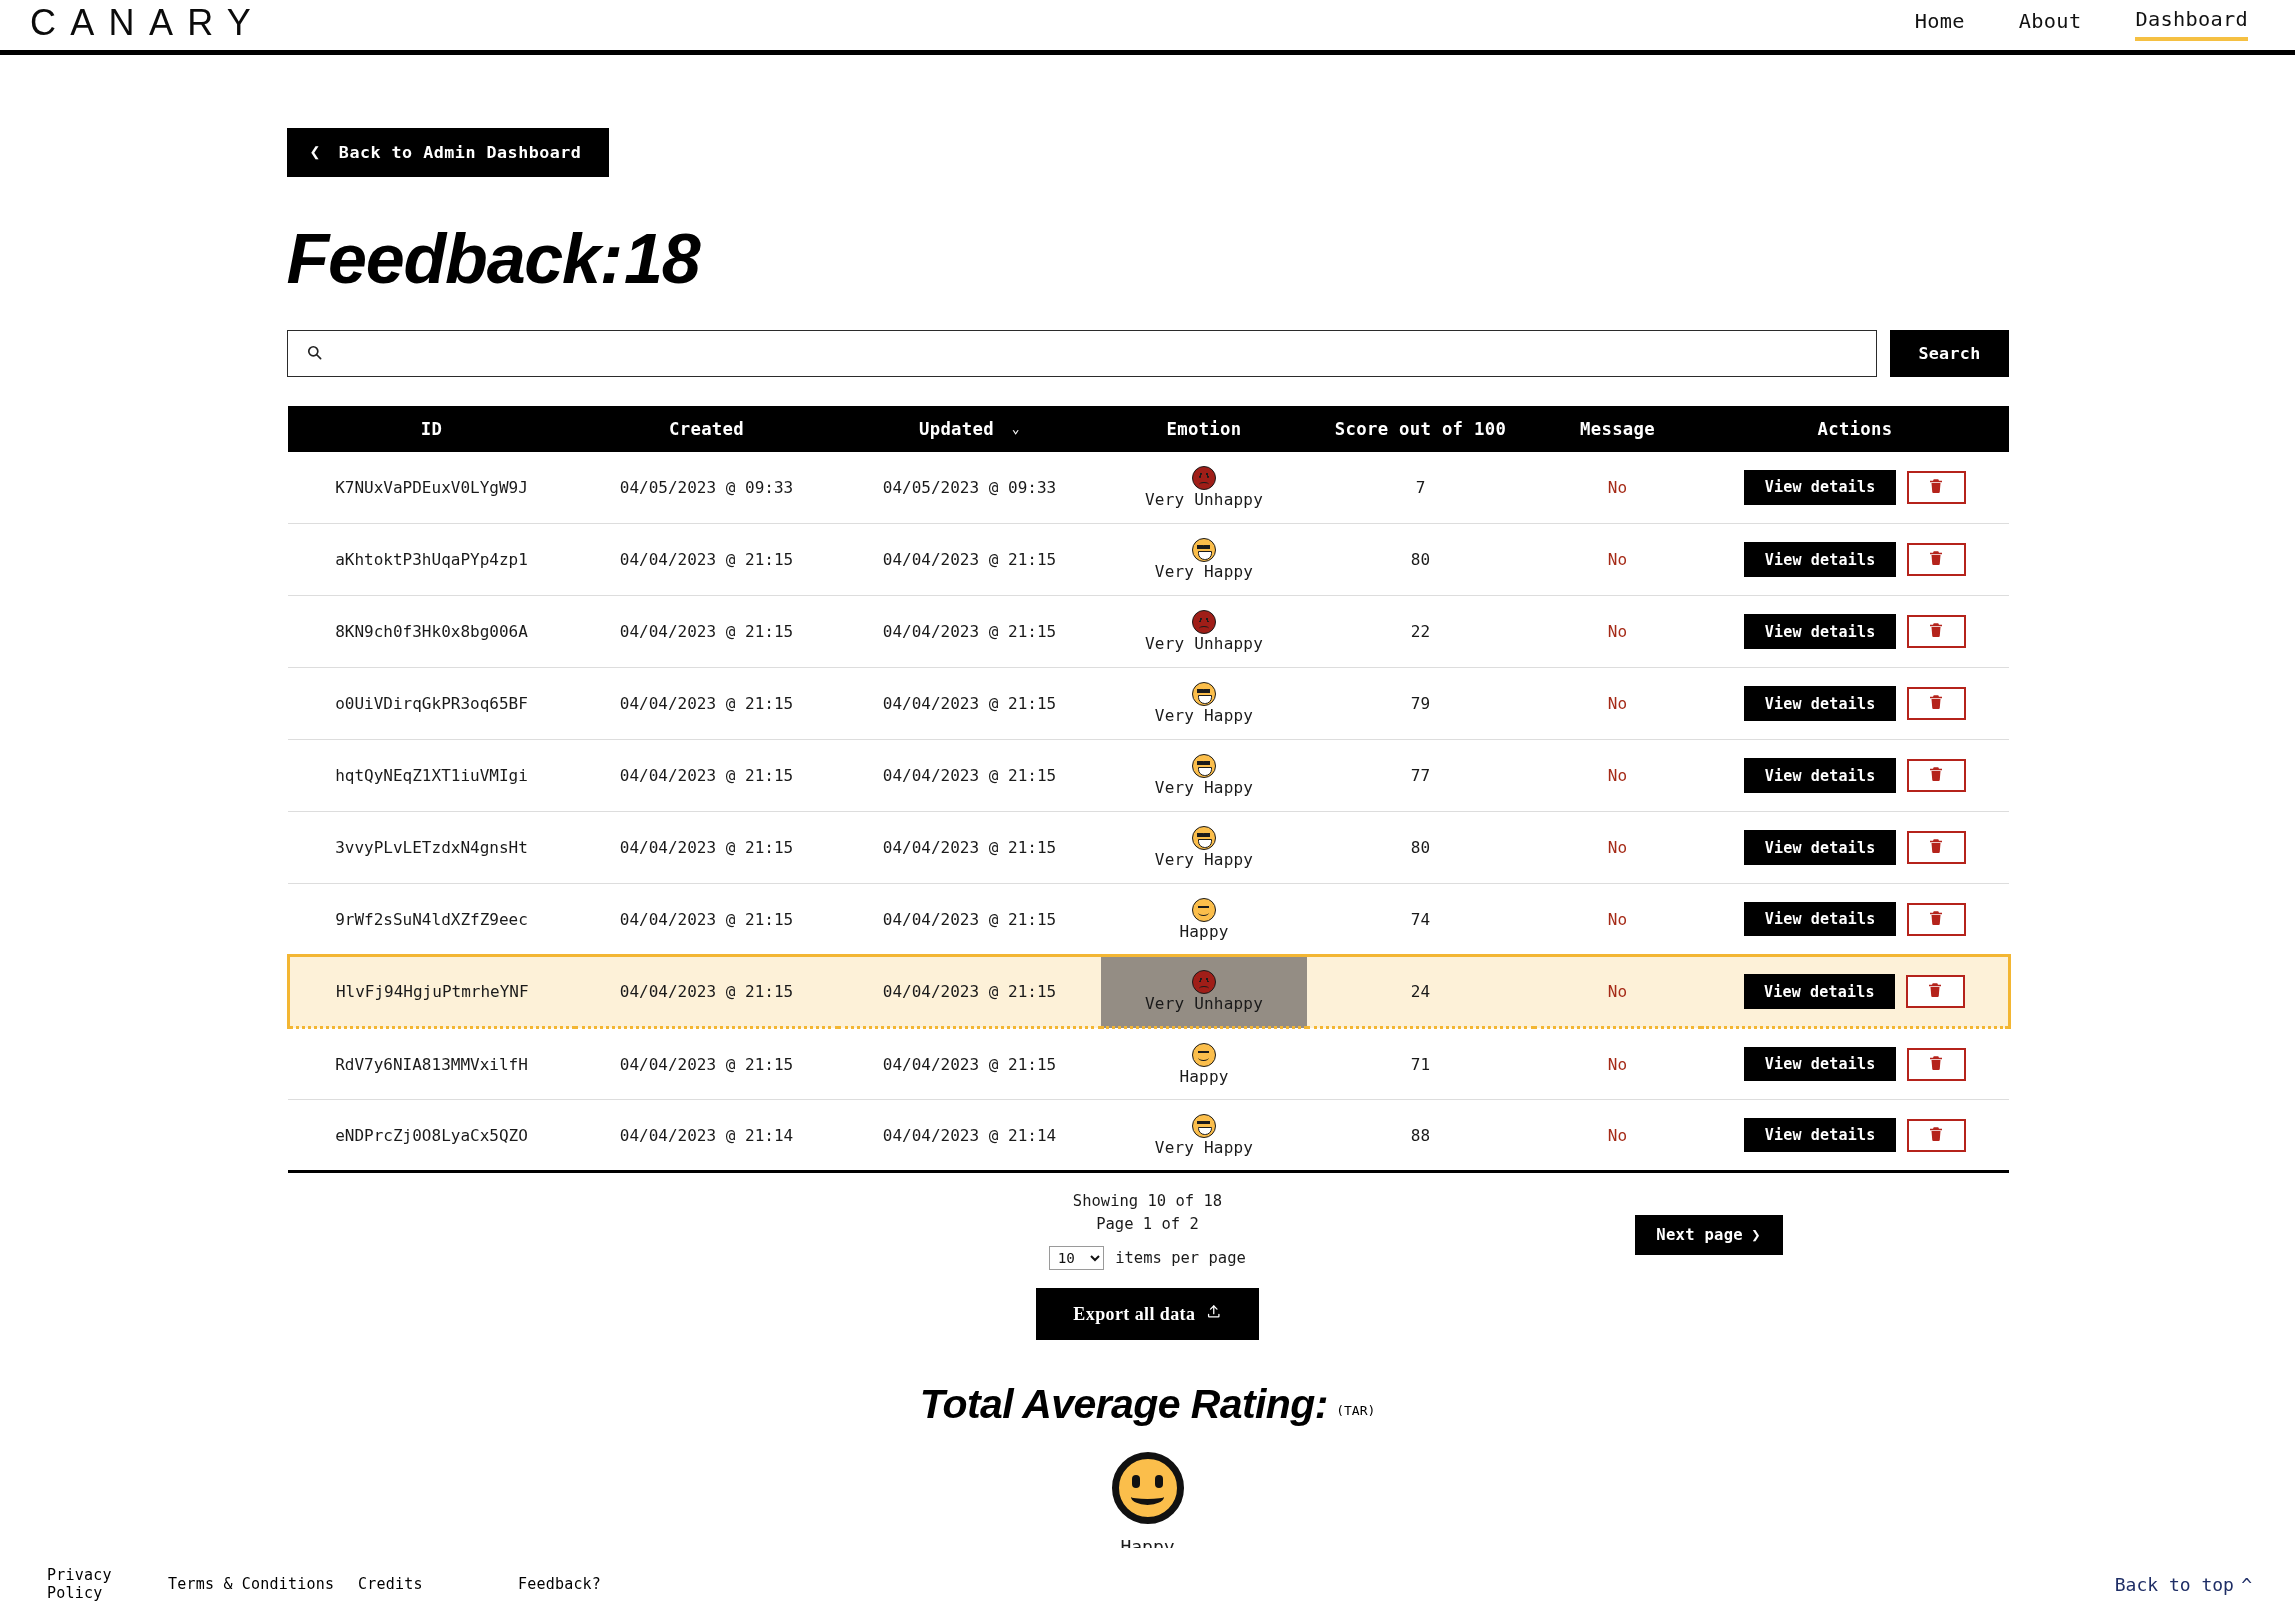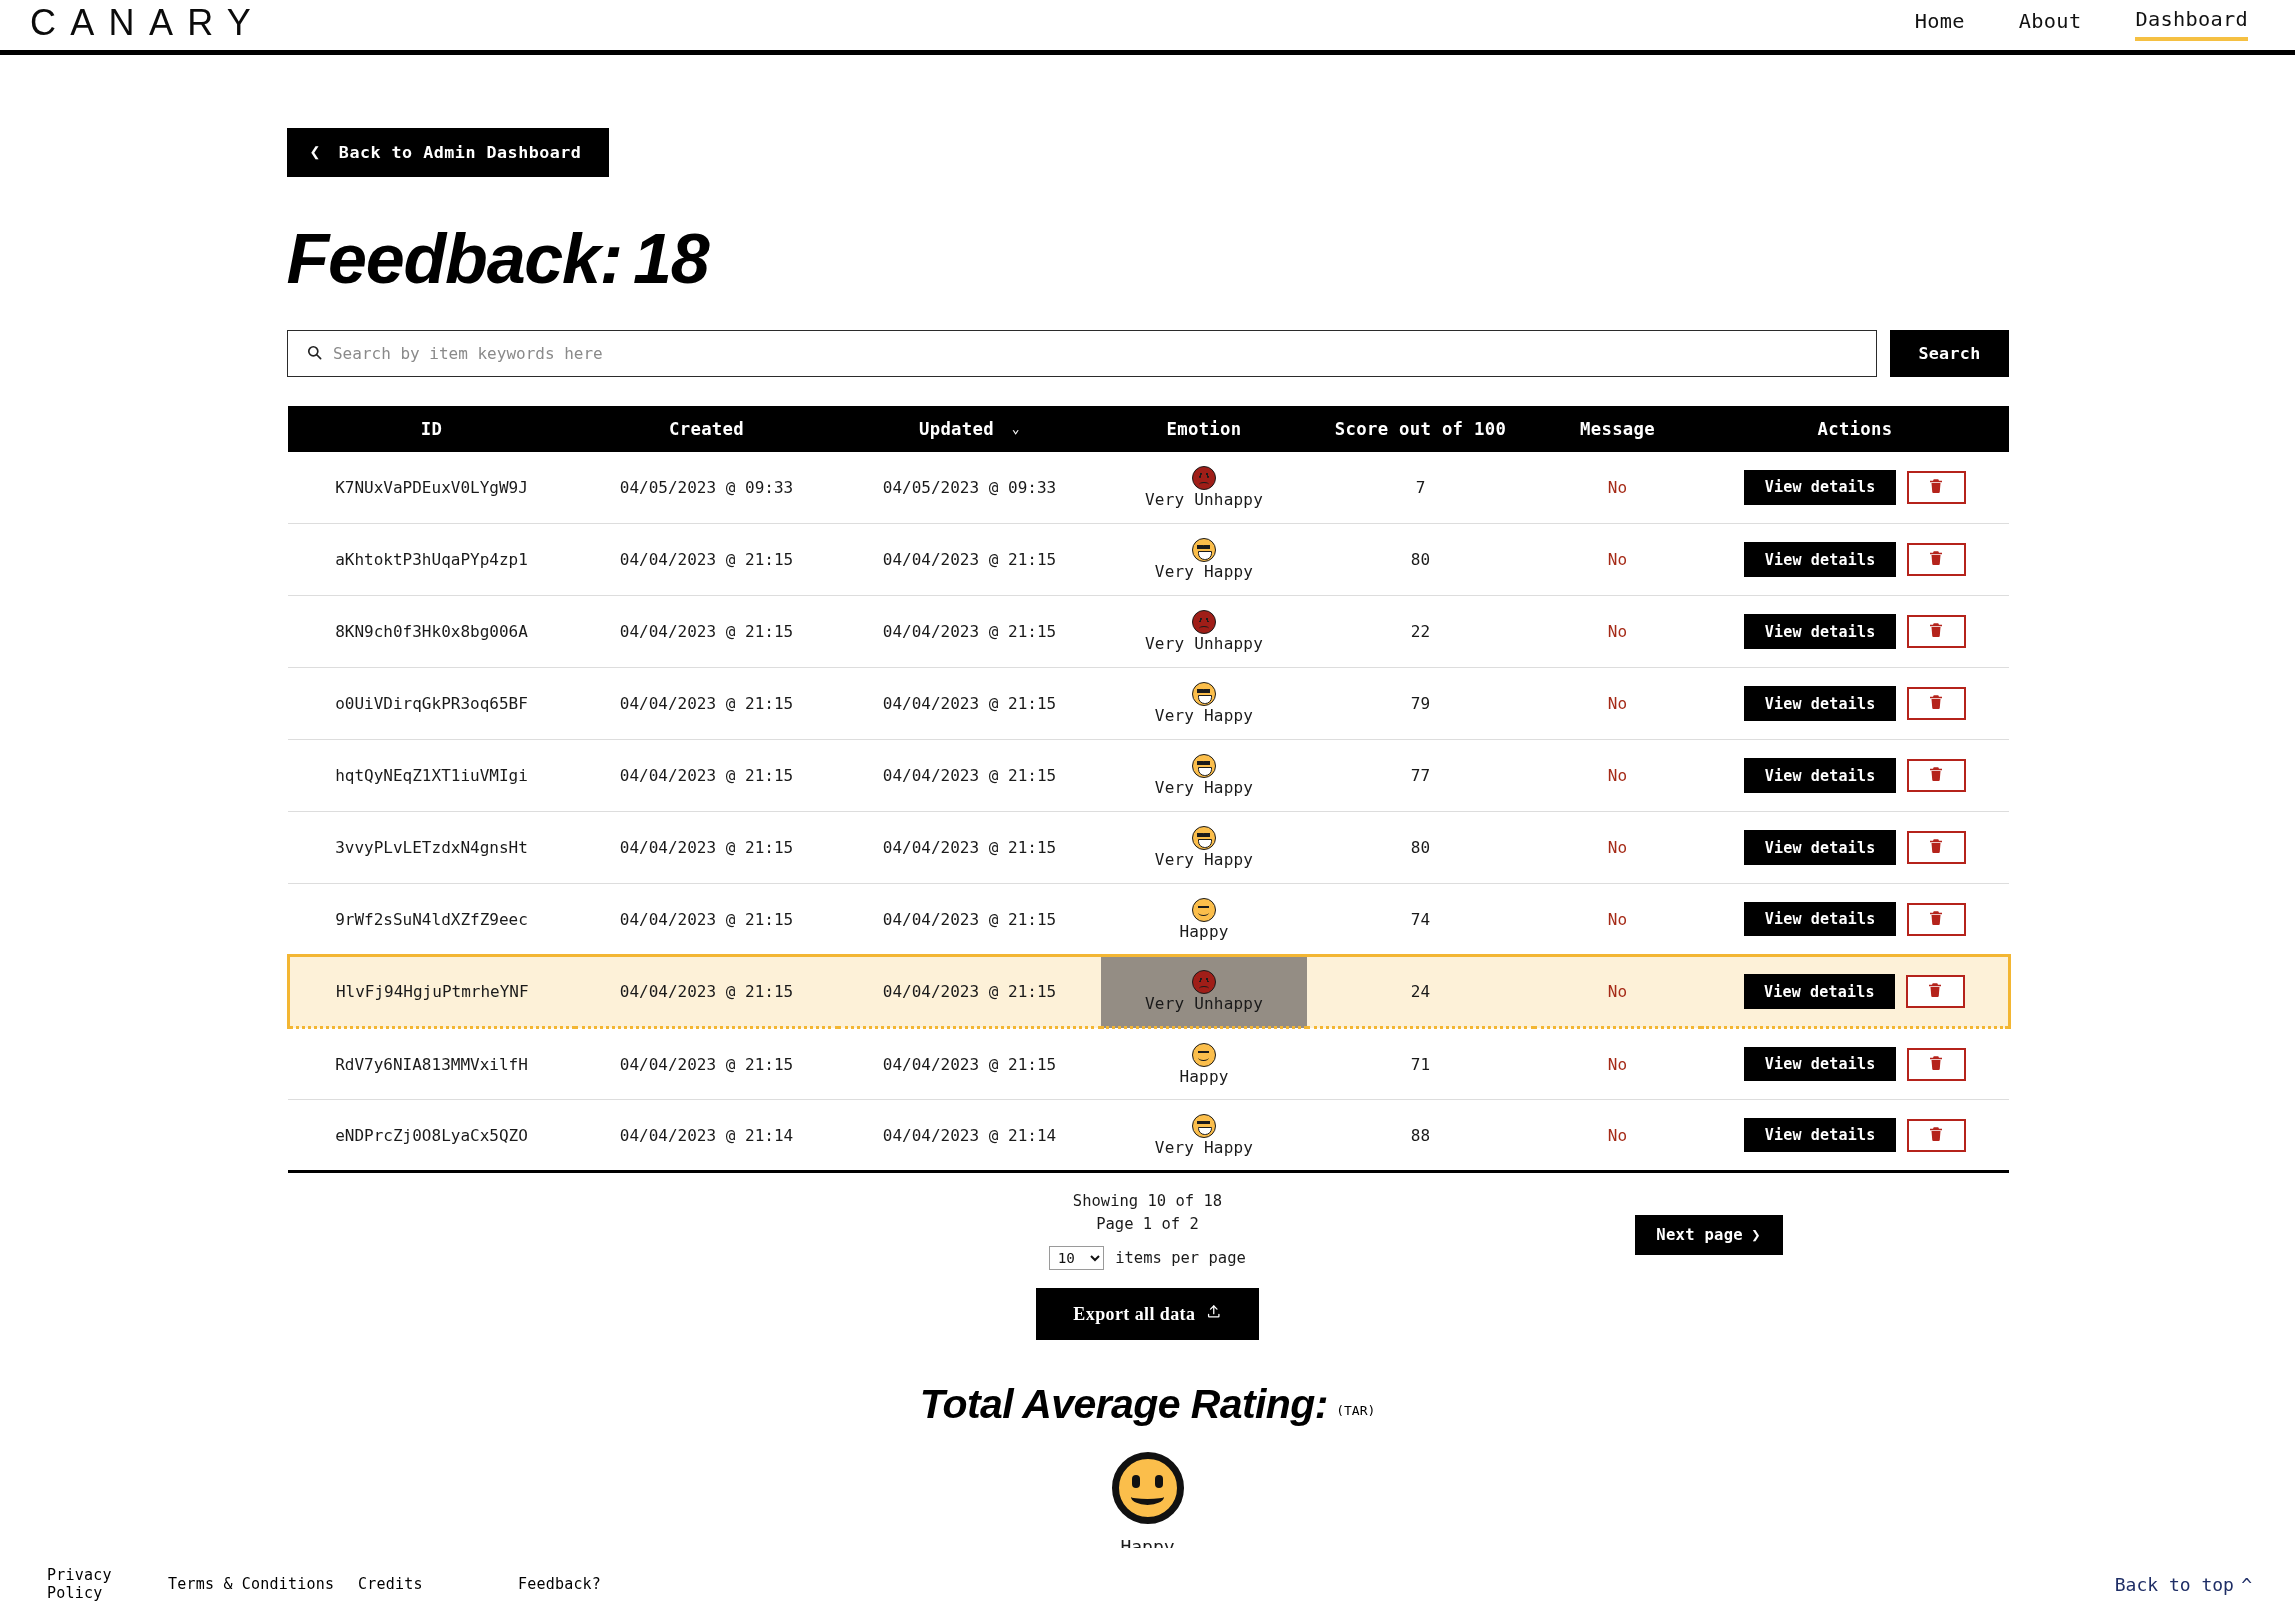--- a/index.html
+++ b/index.html
@@ -79,21 +79,21 @@
     font-family: "Liberation Sans", sans-serif;
     font-style: italic;
     font-weight: bold;
     font-size: 70px;
     letter-spacing: -1.2px;
     color: #000;
     margin-top: 42px;
     display: flex;
     align-items: center;
   }
-  .page-title .count { margin-left: 11px; }
+  .page-title .count { margin-left: 2px; }
 
   
   .search-row {
     margin-top: 31px;
     display: flex;
     align-items: stretch;
     gap: 13px;
   }
   .search-box {
     flex: 1;
@@ -371,21 +371,20 @@
 
     
     <div class="search-row">
       <div class="search-box">
         <span class="search-icon">
           <svg width="16.7" height="16.7" viewBox="0 0 24 24" fill="none" stroke="#222" stroke-width="2.4">
             <circle cx="10.5" cy="10.5" r="6.5"></circle>
               <line x1="15.5" y1="15.5" x2="21" y2="21" stroke-linecap="round"></line>
           </svg>
         </span>
-        <input class="search-input" type="text" placeholder="Search by item keywords here" style="">
       </div>
       <button class="search-btn">Search</button>
     </div>
 
     
     <table class="fb-table">
       <colgroup>
         <col class="col-id">
           <col class="col-created">
           <col class="col-updated">

